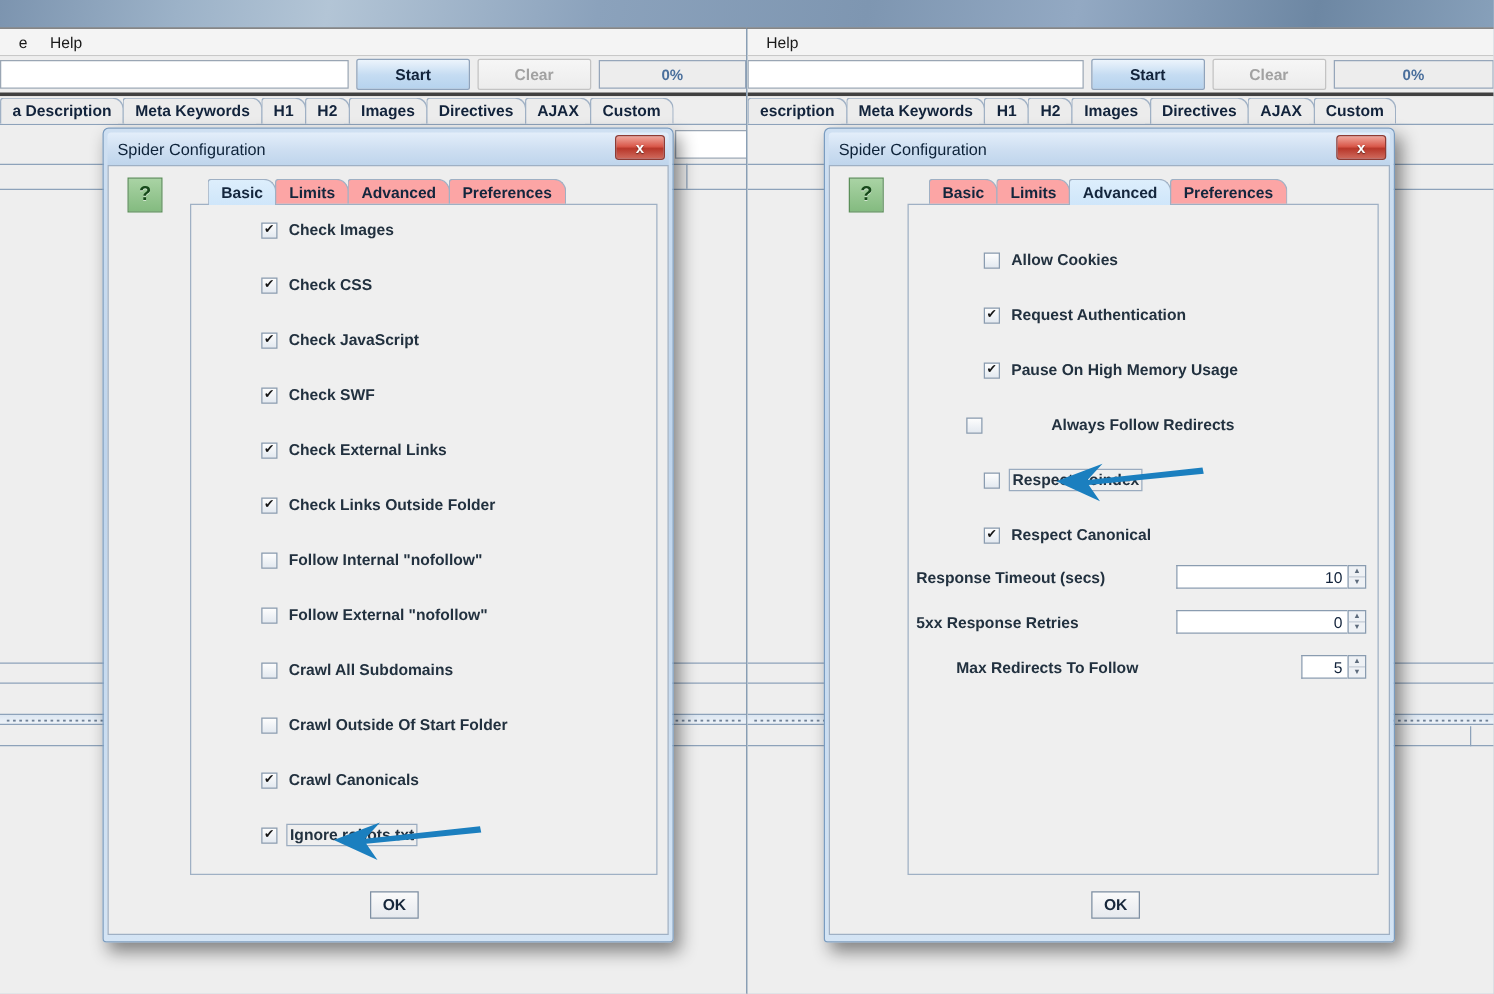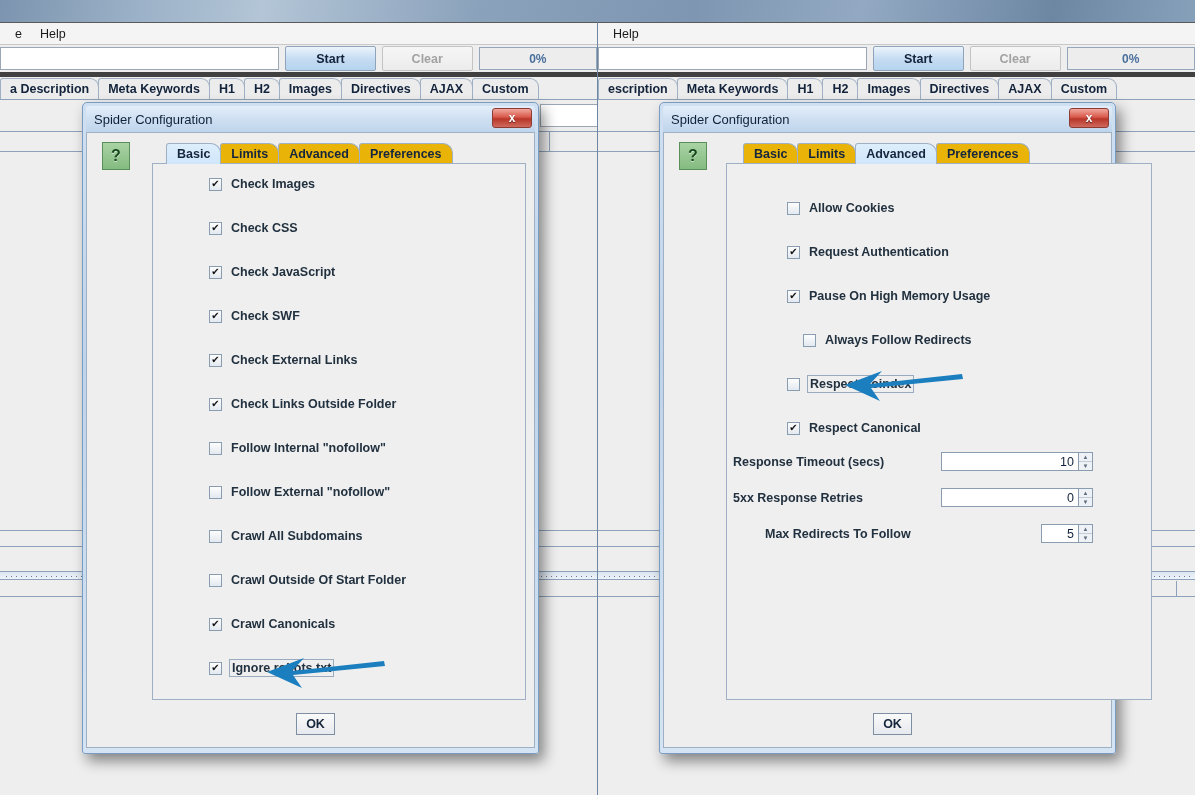--- a/index.html
+++ b/index.html
@@ -33,21 +33,21 @@
   .menubar {
     height:22px; background:#f4f4f4; border-bottom:1px solid #c8c8c8;
     display:flex; align-items:center; padding-left:6px;
     font-size:12.5px; color:#1a1a1a;
   }
   .menubar .mi { padding:2px 9px; }
 
   .toolrow {
     height:32px; display:flex; align-items:center;
     padding:3px 0 3px 0; background:#eeeeee;
-    border-bottom:5px solid #404040;
+    border-bottom:3px solid #404040;
   }
   .urlbox {
     height:23px; background:#ffffff;
     border:1px solid #9aa6b4; margin-right:6px;
   }
   .btn-start, .btn-clear {
     height:25px; width:92px; margin-right:6px;
     font-size:12.5px; font-weight:bold;
     display:flex; align-items:center; justify-content:center;
     border:1px solid #8fa3bb; border-radius:2px;
@@ -137,21 +137,21 @@
     text-shadow:0 1px 0 rgba(255,255,255,0.6);
   }
 
   .tabs {
     position:absolute; display:flex; align-items:flex-end; height:22px;padding-left:14px;
   }
   .tab {
     height:21px; padding:0 10px; margin-right:-1px;
     display:flex; align-items:center;
     font-size:12.5px; font-weight:bold; color:#14263d;
-    background:#eab308;
+    background:#fca5a5;
     border:1px solid #9fb0c4; border-bottom:none;
     border-radius:3px 10px 0 0;
     position:relative;
   }
   .tab.sel {
     background: linear-gradient(#ddeefc,#cfe6fa);
     z-index:3;
   }
 
   .tabpanel {
@@ -356,34 +356,34 @@
   <div class="dlg-body">
     <div class="help-btn">?</div>
 
     <div class="tabs" style="left:65px;top:9px;">
       <div class="tab">Basic</div>
       <div class="tab">Limits</div>
       <div class="tab sel">Advanced</div>
       <div class="tab">Preferences</div>
     </div>
 
-    <div class="tabpanel" style="left:62px;top:30px;width:426px;height:537px;">
+    <div class="tabpanel" style="left:62px;top:30px;width:377px;height:537px;">
       <div class="cbrow" style="left:14px;top:36px;">
         <span class="cbox"></span>
         <span class="cblabel">Allow Cookies</span>
       </div>
       <div class="cbrow" style="left:14px;top:80px;">
         <span class="cbox on"></span>
         <span class="cblabel">Request Authentication</span>
       </div>
       <div class="cbrow" style="left:14px;top:124px;">
         <span class="cbox on"></span>
         <span class="cblabel">Pause On High Memory Usage</span>
       </div>
-      <div class="cbrow" style="left:30px;top:168px;">
+      <div class="cbrow" style="left:0;top:168px;gap:46px;">
         <span class="cbox"></span>
         <span class="cblabel">Always Follow Redirects</span>
       </div>
       <div class="cbrow focus" style="left:14px;top:211px;">
         <span class="cbox"></span>
         <span class="cblabel">Respect Noindex</span>
       </div>
       <div class="cbrow" style="left:14px;top:256px;">
         <span class="cbox on"></span>
         <span class="cblabel">Respect Canonical</span>

